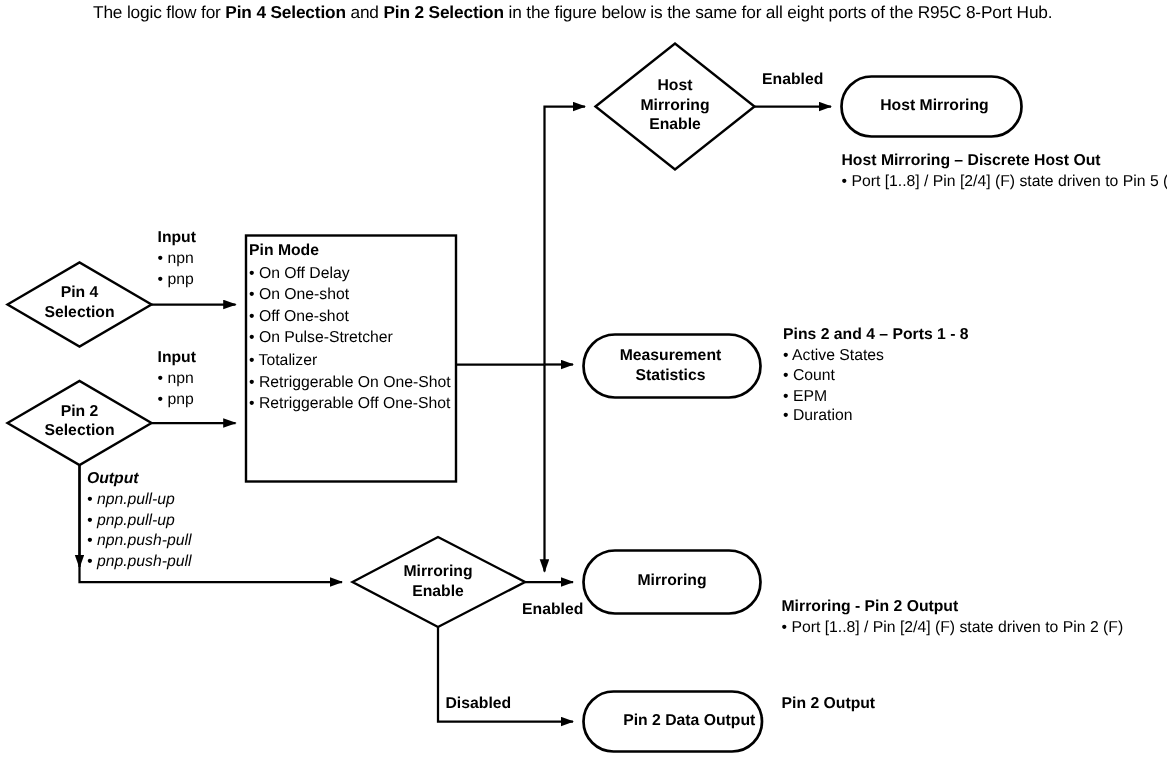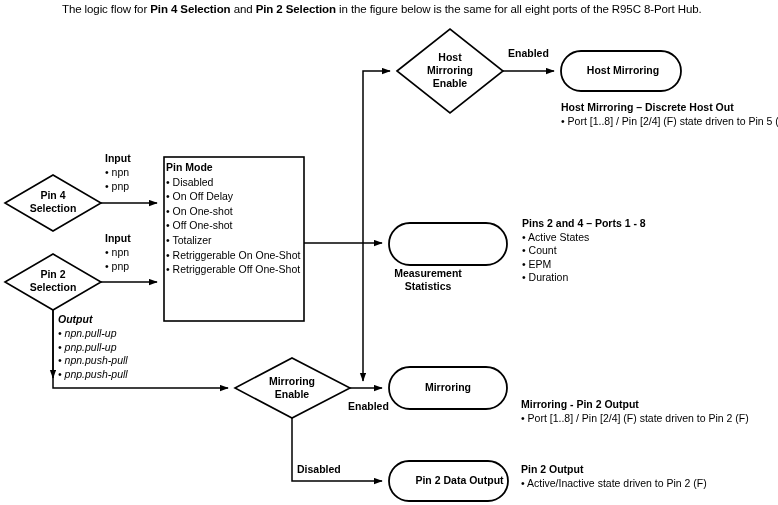--- a/index.html
+++ b/index.html
@@ -115,44 +115,44 @@
   </div>
 
   <div class="node-label" style="left:410px;top:51px;width:80px;">
     <span>Host</span><br>
     <span>Mirroring</span><br>
     <span>Enable</span>
   </div>
 
   <div class="node-label" style="left:561px;top:64px;width:124px;">Host Mirroring</div>
 
-  <div class="node-label" style="left:369px;top:231px;width:118px;margin-top:36px;">
+  <div class="node-label" style="left:388px;top:231px;width:118px;">
     <span>Measurement</span><br>
     <span>Statistics</span>
   </div>
 
   <div class="node-label" style="left:252px;top:375px;width:80px;">
     <span>Mirroring</span><br>
     <span>Enable</span>
   </div>
 
   <div class="node-label" style="left:389px;top:381px;width:118px;">Mirroring</div>
 
   <div class="node-label" style="left:389px;top:474px;width:141px;">Pin 2 Data Output</div>
 
   <div class="edge-label" style="left:508px;top:47px;">Enabled</div>
   <div class="edge-label" style="left:348px;top:400px;">Enabled</div>
   <div class="edge-label" style="left:297px;top:463px;">Disabled</div>
 
   <div class="pinmode">
     <span class="ph">Pin Mode</span>
-    <span class="pb">• Disabled</span>
     <span class="pb">• On Off Delay</span>
     <span class="pb">• On One-shot</span>
     <span class="pb">• Off One-shot</span>
+    <span class="pb">• On Pulse-Stretcher</span>
     <span class="pb">• Totalizer</span>
     <span class="pb">• Retriggerable On One-Shot</span>
     <span class="pb">• Retriggerable Off One-Shot</span>
   </div>
 
   <div class="iolist" style="left:105px;top:152px;">
     <span class="ih">Input</span>
     <span class="ib">• npn</span>
     <span class="ib">• pnp</span>
   </div>
@@ -184,15 +184,14 @@
     <span class="ann-b">• Duration</span>
   </div>
 
   <div class="ann" style="left:521px;top:378px;margin-top:20px;">
     <span class="ann-h">Mirroring - Pin 2 Output</span>
     <span class="ann-b">• Port [1..8] / Pin [2/4] (F) state driven to Pin 2 (F)</span>
   </div>
 
   <div class="ann" style="left:521px;top:463px;">
     <span class="ann-h">Pin 2 Output</span>
-    <span class="ann-b">• Active/Inactive state driven to Pin 2 (F)</span>
   </div>
 </div>
 
 </body></html>

